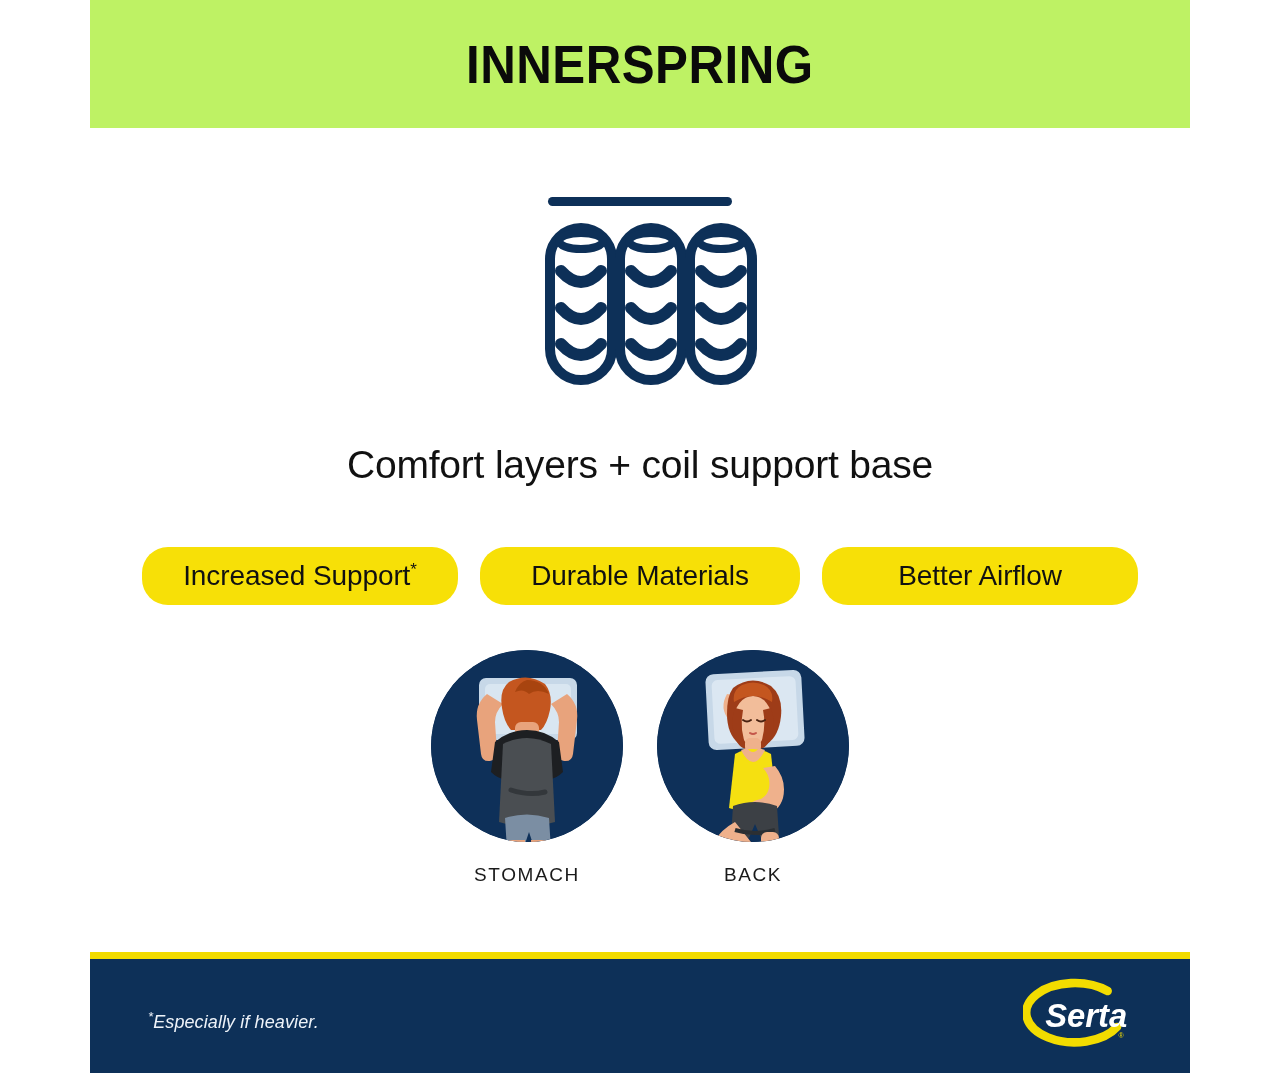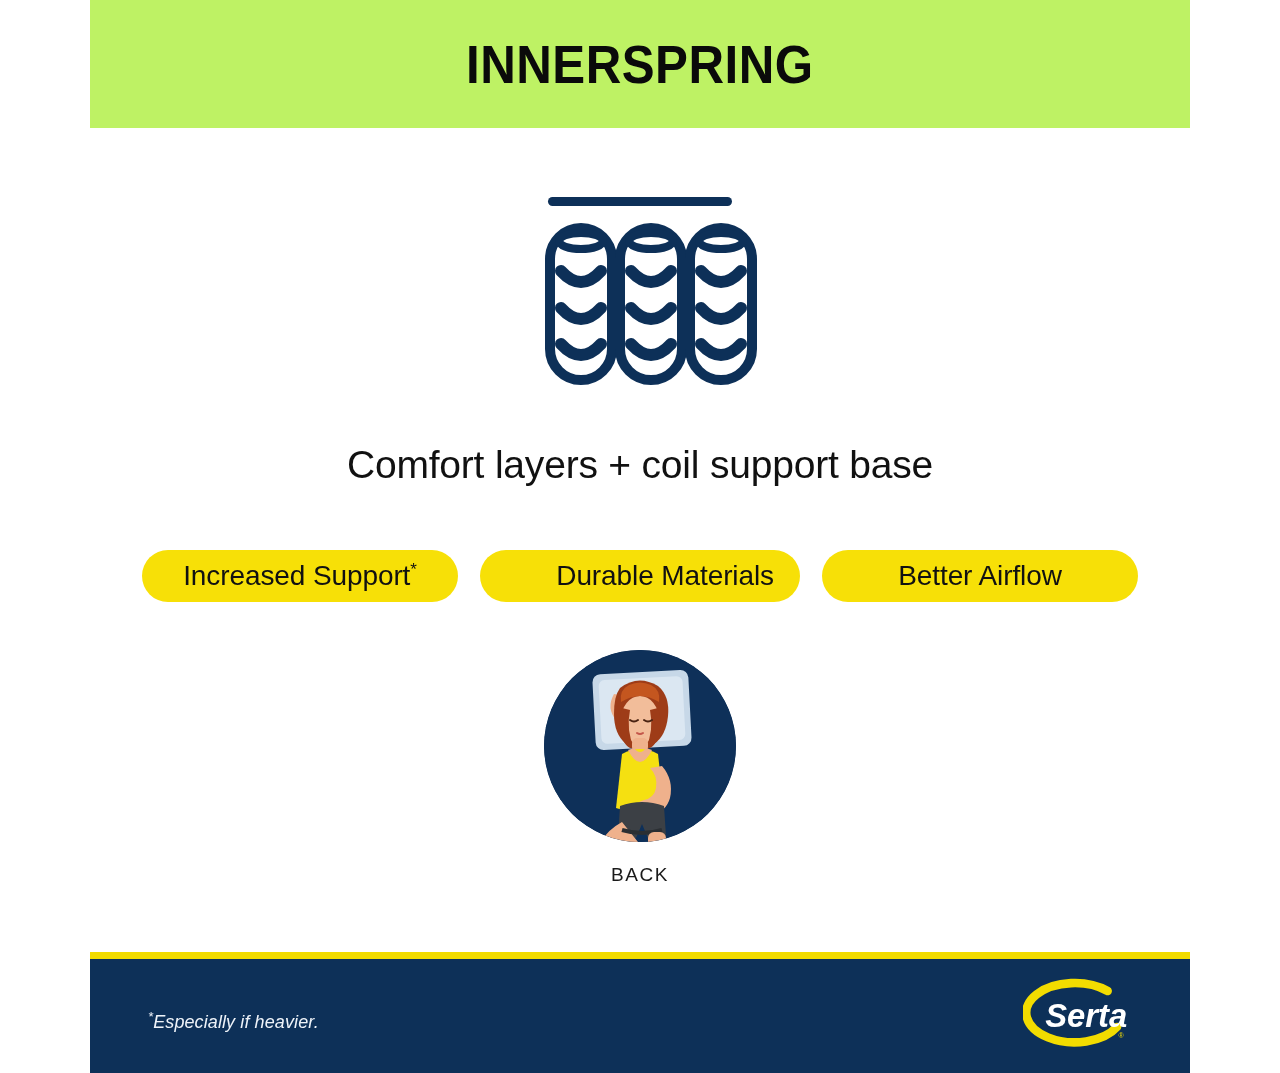--- a/index.html
+++ b/index.html
@@ -77,31 +77,31 @@
     position: absolute;
     left: 52px;
     top: 550px;
     width: 996px;
     height: 52px;
     display: flex;
     justify-content: space-between;
     align-items: center;
   }
   .pill {
-    height: 52px;
+    height: 58px;
     border-radius: 26px;
     background: #f7e007;
     display: flex;
     align-items: center;
     justify-content: center;
     box-sizing: border-box;
     padding: 0 26px;
   }
   .pill-1 { width: 316px; }
-  .pill-2 { width: 320px; justify-content: flex-end; }
+  .pill-2 { width: 320px; }
   .pill-3 { width: 316px; align-items: center; }
   .pill-label {
     font-family: "Liberation Sans", sans-serif;
     font-size: 28px;
     font-weight: 400;
     color: #111111;
     white-space: nowrap;
     letter-spacing: -0.1px;
   }
   .pill-label sup {
@@ -232,26 +232,57 @@
     <div class="pill pill-2">
       <span class="pill-label"><span>Durable Materials</span><sup></sup></span>
     </div>
     <div class="pill pill-3">
       <span class="pill-label"><span>Better Airflow</span><sup></sup></span>
     </div>
   </div>
 
   <div class="sleepers">
 
-
     <div class="sleeper">
       <div class="sleeper-circle">
         <svg width="192" height="192" viewBox="0 0 192 192">
           <circle cx="96" cy="96" r="96" fill="#0e3059"></circle>
 
+          <rect x="48" y="28" width="98" height="62" rx="7" fill="#c7d8e8"></rect>
+          <rect x="54" y="34" width="86" height="50" rx="5" fill="#d9e6f1"></rect>
+
+          <path d="M56 44 q-12 10 -10 26 l4 34 q1 8 9 7 q7 -1 7 -9 l-2 -30 q0 -10 8 -18 z" fill="#e8a37c"></path>
+
+          <path d="M136 44 q12 10 10 26 l-4 34 q-1 8 -9 7 q-7 -1 -7 -9 l2 -30 q0 -10 -8 -18 z" fill="#e8a37c"></path>
+
+          <path d="M78 32 q18 -10 36 2 q8 10 5 26 q-3 14 -9 20 l-30 0 q-7 -8 -9 -22 q-3 -18 7 -26 z" fill="#c4561f"></path>
+          <path d="M96 30 q16 0 22 14 q-12 -6 -20 0 q-6 -6 -14 -2 q4 -10 12 -12 z" fill="#a8440f"></path>
+
+          <rect x="84" y="72" width="24" height="20" rx="6" fill="#e8a37c"></rect>
+
+          <path d="M64 92 q14 -12 32 -12 q18 0 32 12 l4 30 q-10 10 -20 6 l-1 -22 -30 0 -1 22 q-10 4 -20 -6 z" fill="#1d1f22"></path>
+
+          <path d="M72 94 q24 -12 48 0 l4 78 q-28 8 -56 0 z" fill="#4a4e52"></path>
+
+          <path d="M80 140 q18 6 34 2" stroke="#33373b" stroke-width="5" fill="none" stroke-linecap="round"></path>
+
+          <path d="M74 168 q22 -7 44 0 l2 32 -16 0 -6 -18 -6 18 -16 0 z" fill="#7b8ea3"></path>
+
+          <rect x="78" y="190" width="16" height="12" fill="#e8a37c"></rect>
+          <rect x="100" y="190" width="16" height="12" fill="#e8a37c"></rect>
+        </svg>
+      </div>
+      <div class="sleeper-label">STOMACH</div>
+    </div>
+
+    <div class="sleeper">
+      <div class="sleeper-circle">
+        <svg width="192" height="192" viewBox="0 0 192 192">
+          <circle cx="96" cy="96" r="96" fill="#0e3059"></circle>
+
           <rect x="50" y="22" width="96" height="76" rx="8" fill="#c7d8e8" transform="rotate(-3 98 60)"></rect>
           <rect x="56" y="28" width="84" height="64" rx="6" fill="#dbe7f2" transform="rotate(-3 98 60)"></rect>
 
           <path d="M70 44 q-8 14 2 26 l14 16 10 -10 -12 -14 q-6 -8 -2 -16 z" fill="#efb18c"></path>
 
           <path d="M76 38 q18 -14 38 -2 q12 10 10 30 q-2 20 -14 28 l-28 0 q-12 -10 -12 -30 q0 -18 6 -26 z" fill="#9e3c18"></path>
 
           <ellipse cx="96" cy="70" rx="19" ry="24" fill="#f2bd9a"></ellipse>
 
           <path d="M77 52 q19 -12 38 0 q2 -12 -8 -17 q-11 -5 -22 0 q-10 5 -8 17 z" fill="#c4561f"></path>

